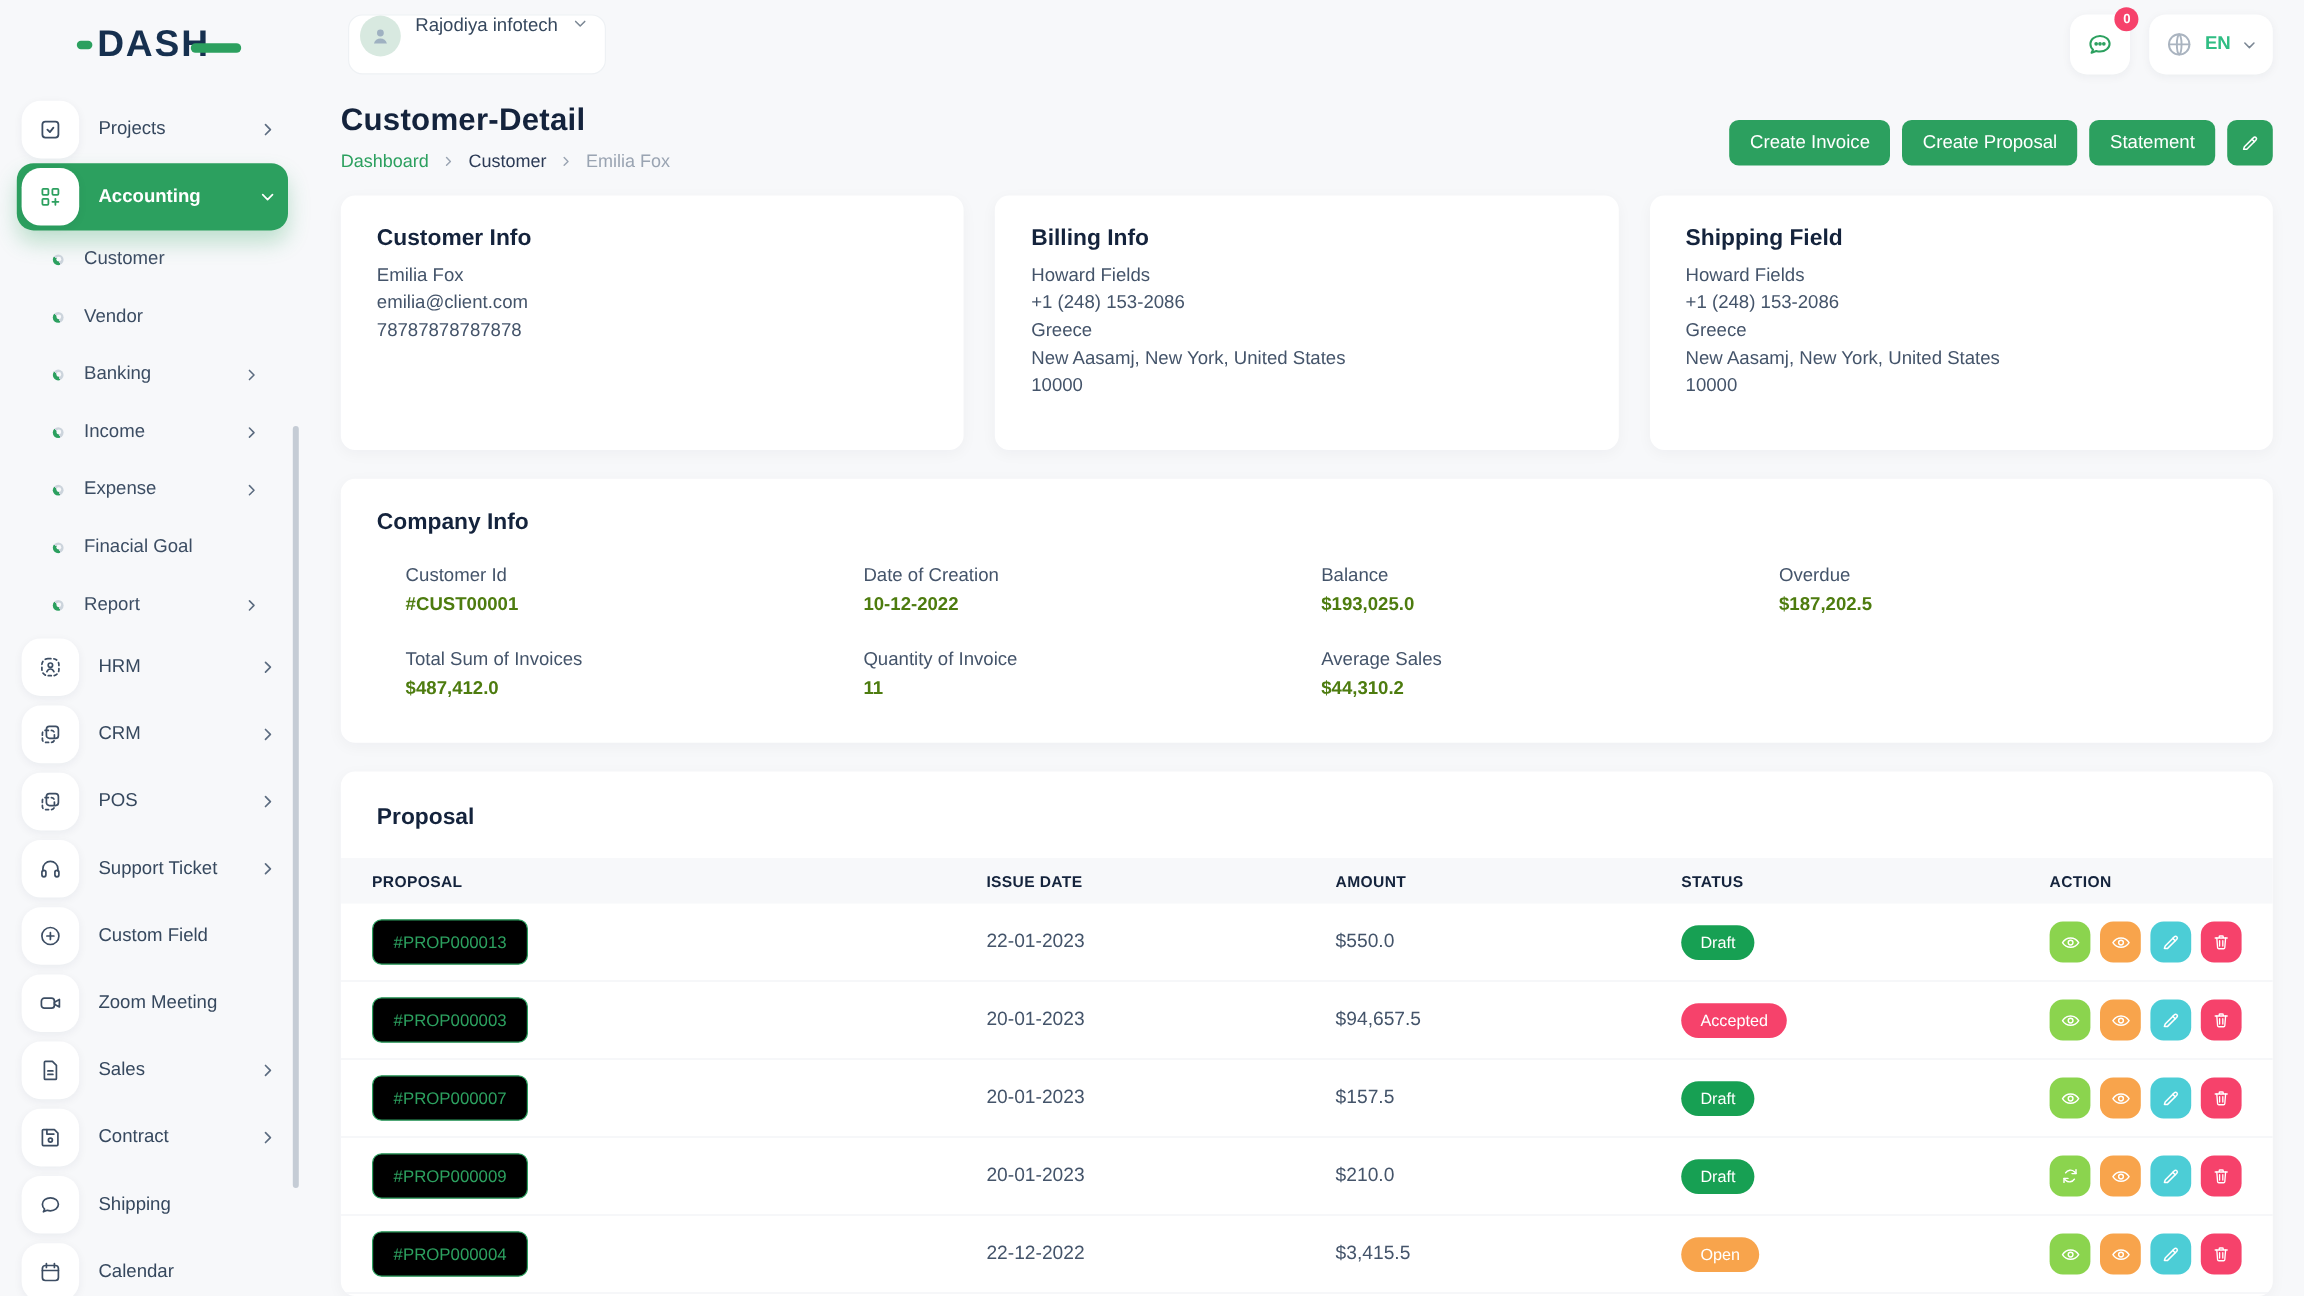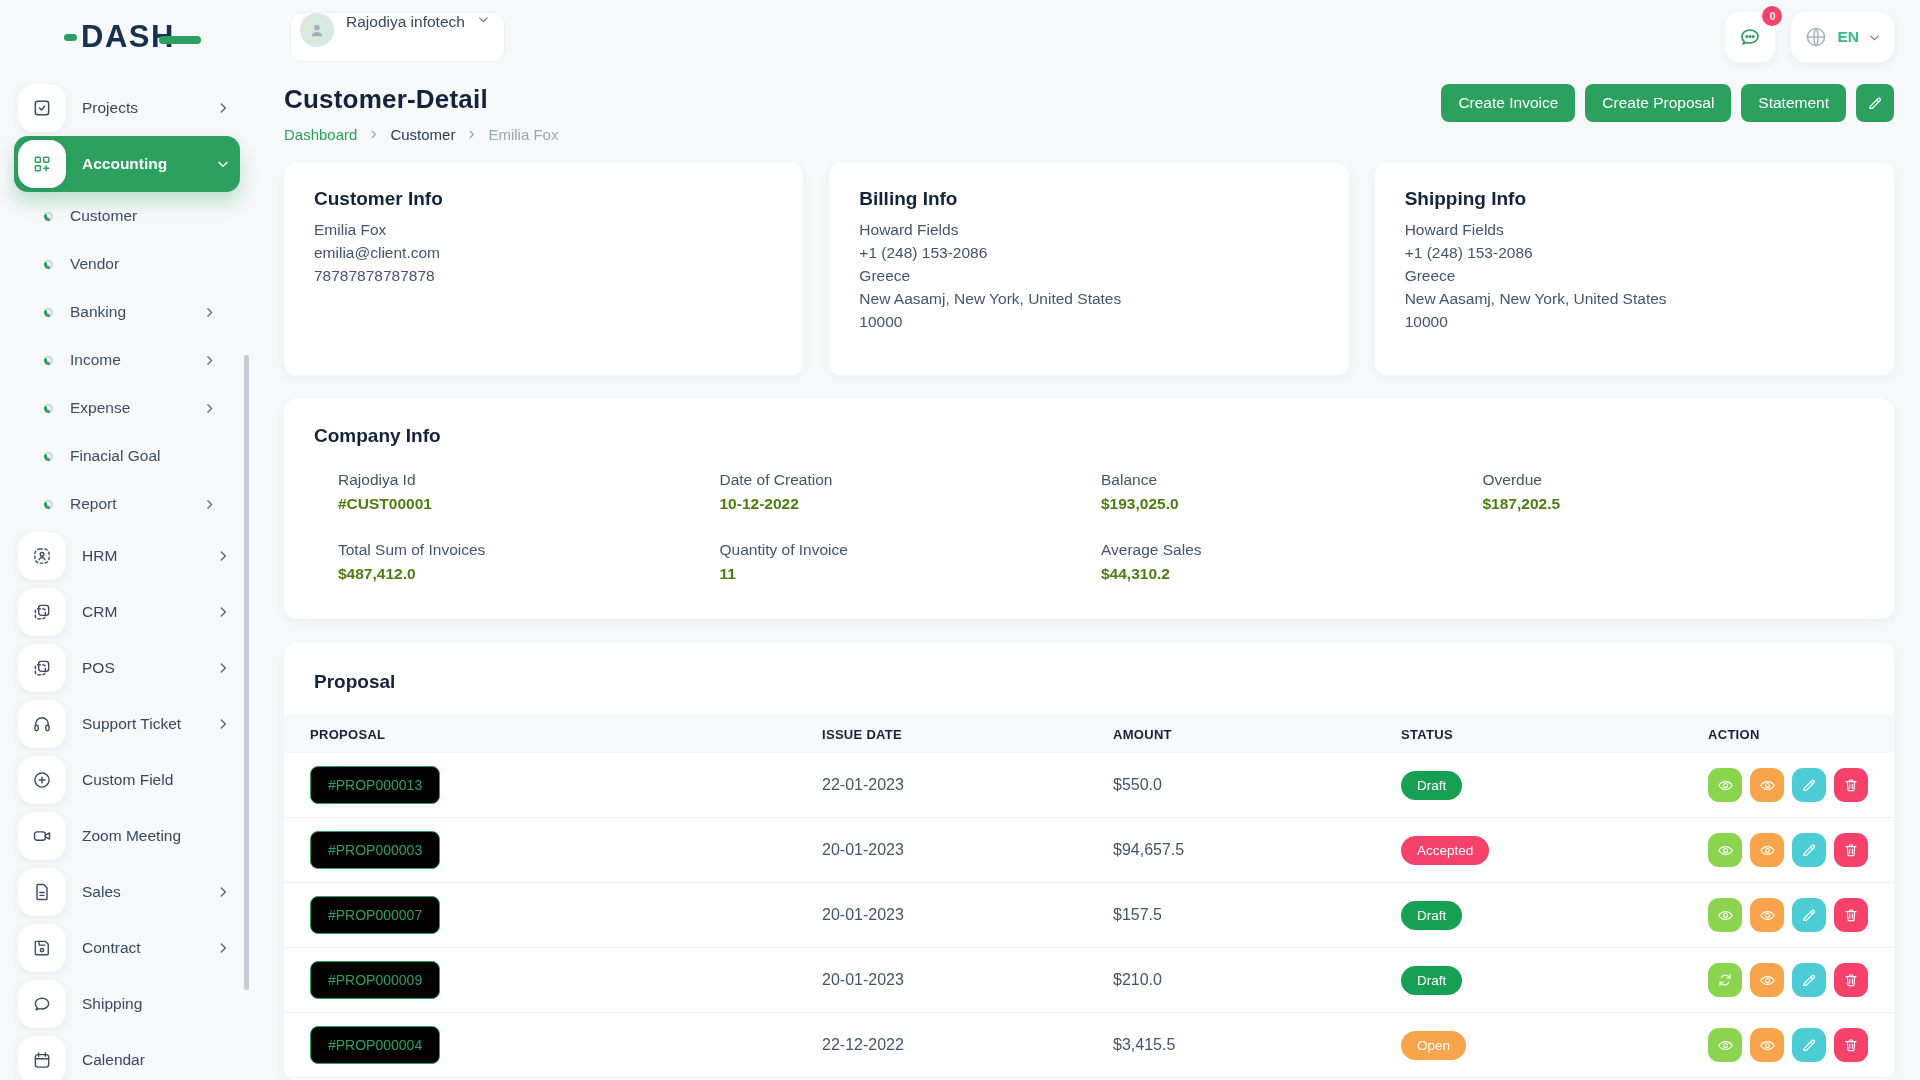--- a/index.html
+++ b/index.html
@@ -46,21 +46,21 @@
   .lang-card .chev, .ws-pill .chev { color:#7b8794; }
 
   .page-head { display:flex; justify-content:space-between; align-items:flex-start; margin-top:10px; }
   .page-title { font-size:26px; font-weight:700; color:#14233c; letter-spacing:.2px; }
   .breadcrumb { display:flex; align-items:center; gap:11px; margin-top:11px; font-size:15px; }
   .bc-link { color:#2ca05f; cursor:pointer; }
   .bc-current { color:#2b3a55; cursor:pointer; }
   .bc-muted { color:#9aa4b2; }
   .bc-sep { color:#9aa4b2; display:flex; }
 
-  .head-actions { display:flex; gap:10px; margin-top:0; }
+  .head-actions { display:flex; gap:10px; margin-top:16px; }
   .btn { height:38px; background:#2ca05f; color:#fff; border:none; border-radius:8px; padding:0 17px; font-size:15.5px; font-family:inherit; cursor:pointer; }
   .btn-icon { width:38px; padding:0; display:flex; align-items:center; justify-content:center; }
 
   .cards3 { display:grid; grid-template-columns:1fr 1fr 1fr; gap:26px; margin-top:20px; }
   .card { background:#fff; border-radius:12px; box-shadow:0 3px 12px rgba(20,35,60,.04); }
   .info-card { padding:25px 30px; height:212px; }
   .card-title { font-size:19px; font-weight:700; color:#14233c; }
   .info-lines { margin-top:11px; font-size:15.5px; color:#44546a; }
   .info-lines div { margin-top:5px; }
 
@@ -410,36 +410,36 @@
         <h2 class="card-title">Billing Info</h2>
         <div class="info-lines">
           <div>Howard Fields</div>
           <div>+1 (248) 153-2086</div>
           <div>Greece</div>
           <div>New Aasamj, New York, United States</div>
           <div>10000</div>
         </div>
       </section>
       <section class="card info-card">
-        <h2 class="card-title">Shipping Info</h2>
+        <h2 class="card-title">Shipping Field</h2>
         <div class="info-lines">
           <div>Howard Fields</div>
           <div>+1 (248) 153-2086</div>
           <div>Greece</div>
           <div>New Aasamj, New York, United States</div>
           <div>10000</div>
         </div>
       </section>
     </div>
 
     <section class="card company-card">
       <h2 class="card-title">Company Info</h2>
       <div class="cgrid">
         <div>
-          <div class="clabel">Rajodiya Id</div>
+          <div class="clabel">Customer Id</div>
           <div class="cvalue">#CUST00001</div>
         </div>
         <div>
           <div class="clabel">Date of Creation</div>
           <div class="cvalue">10-12-2022</div>
         </div>
         <div>
           <div class="clabel">Balance</div>
           <div class="cvalue">$193,025.0</div>
         </div>

